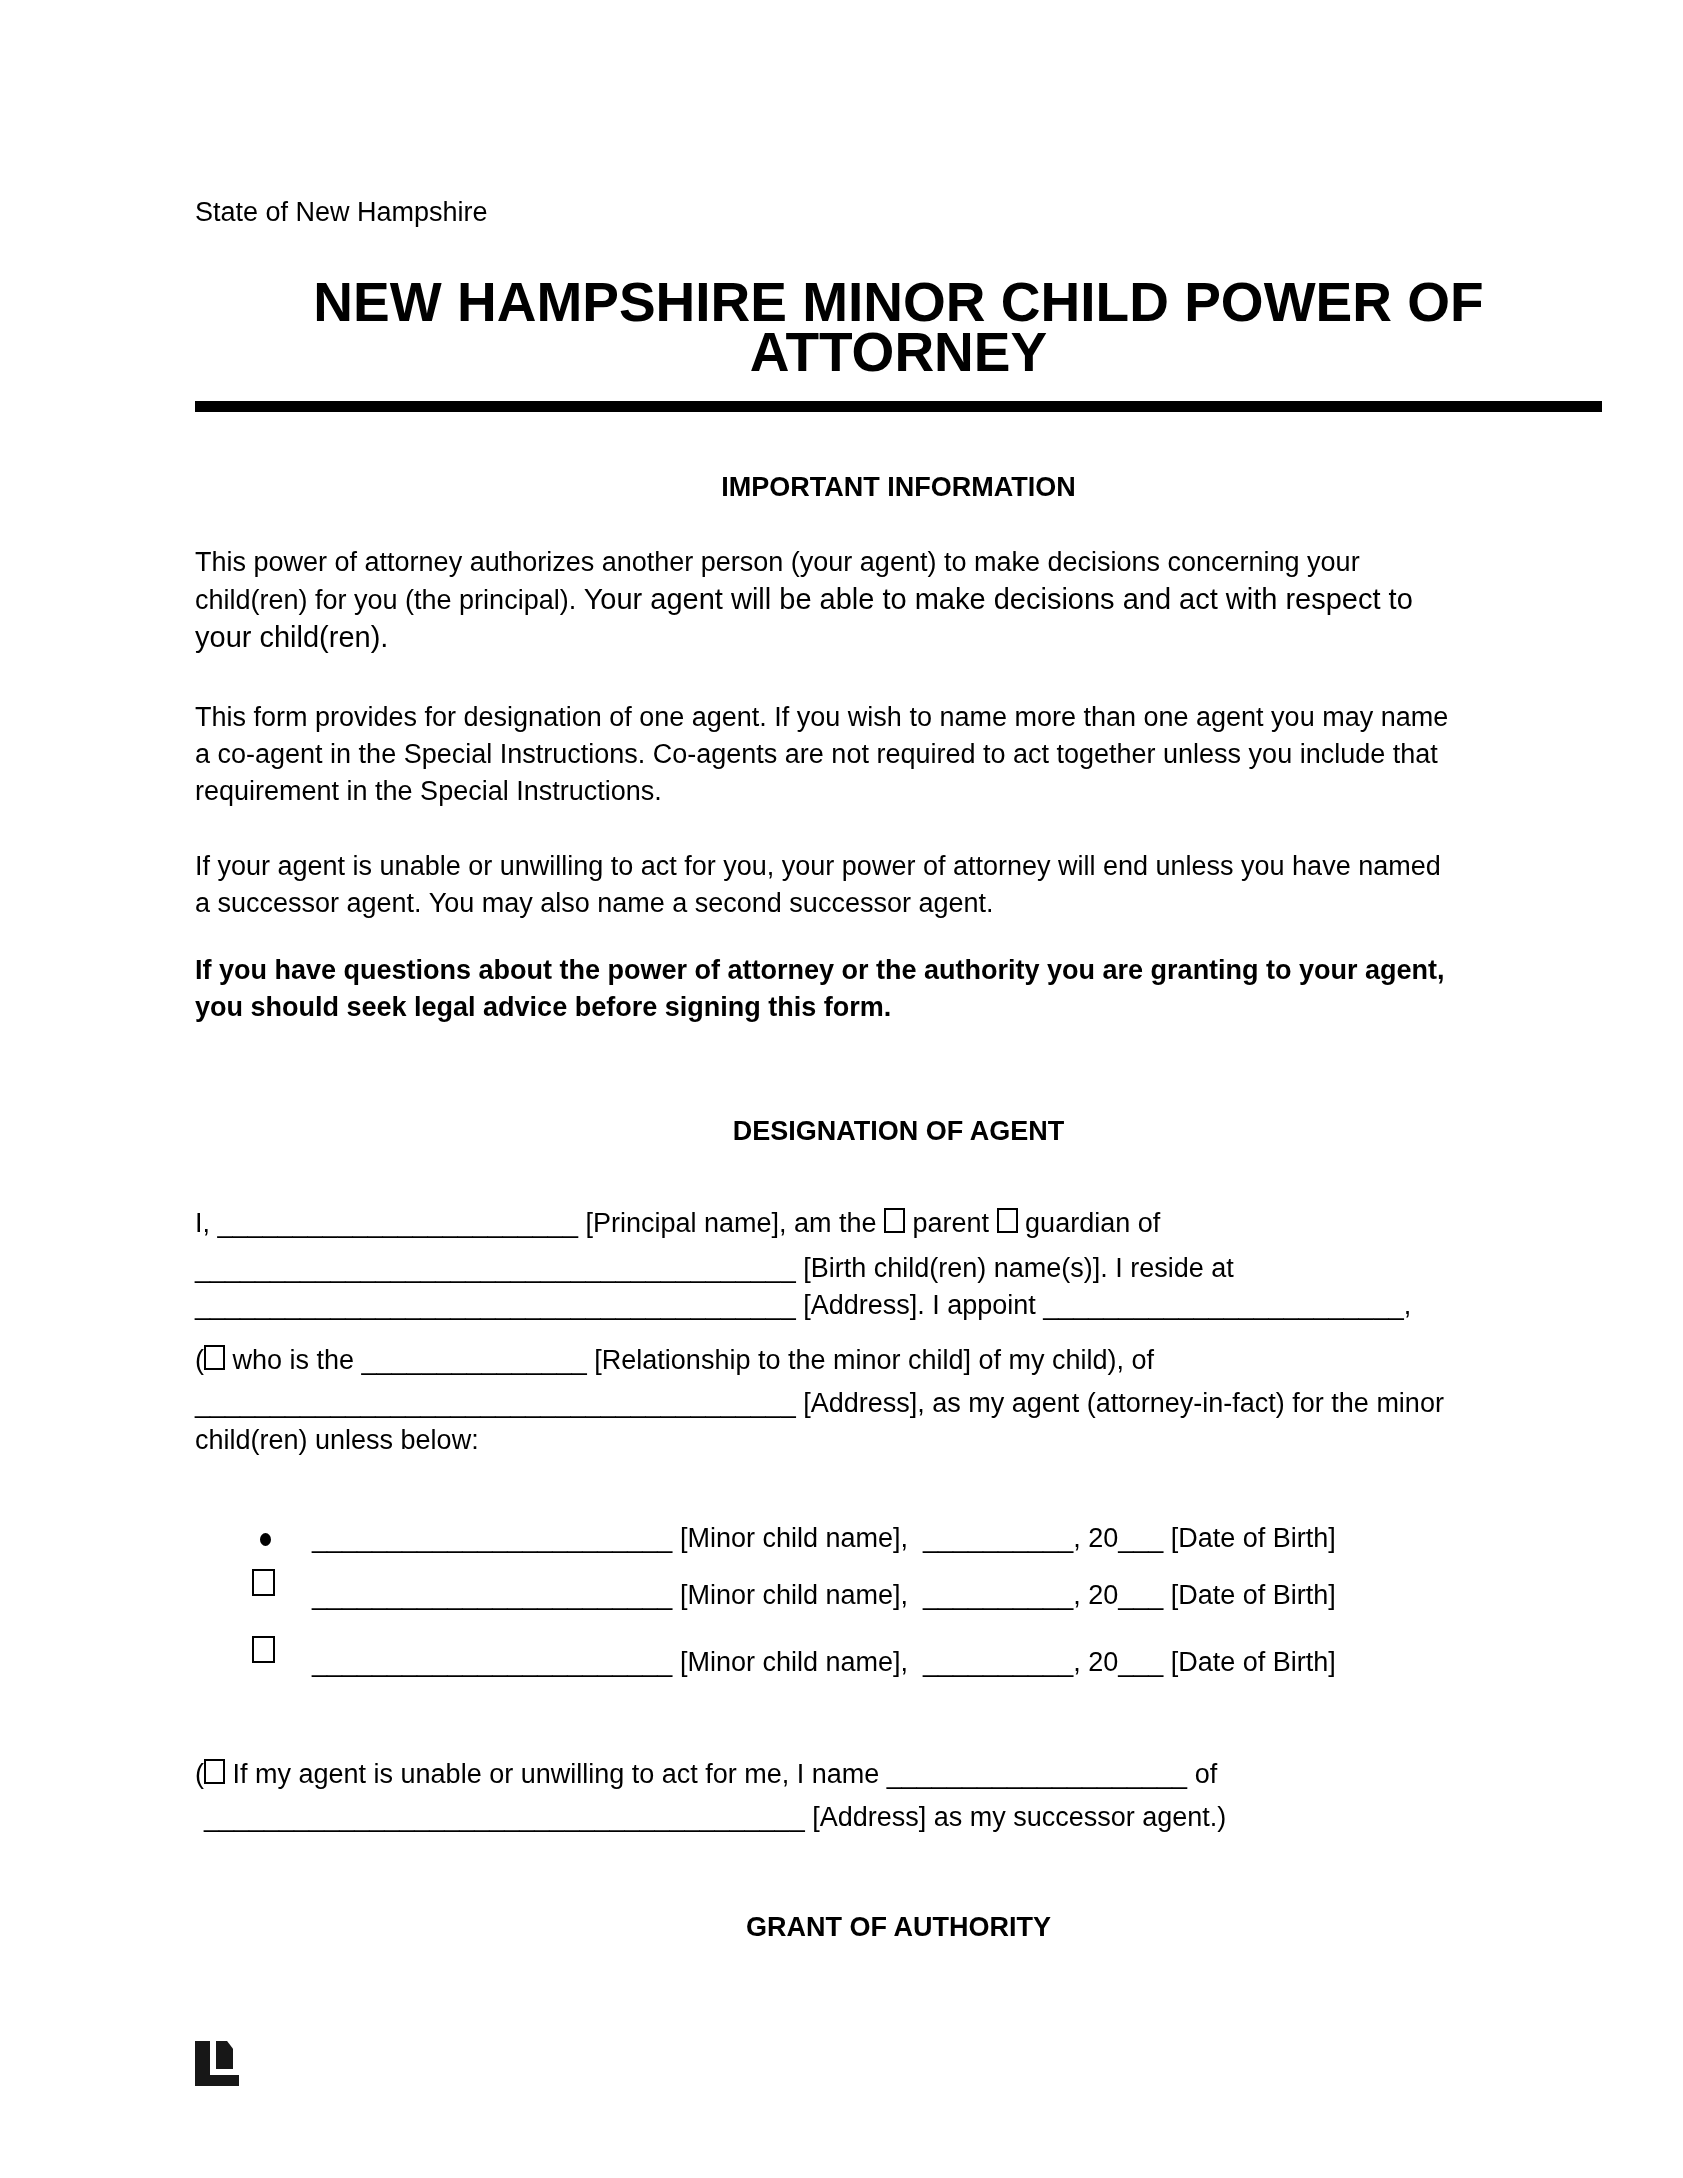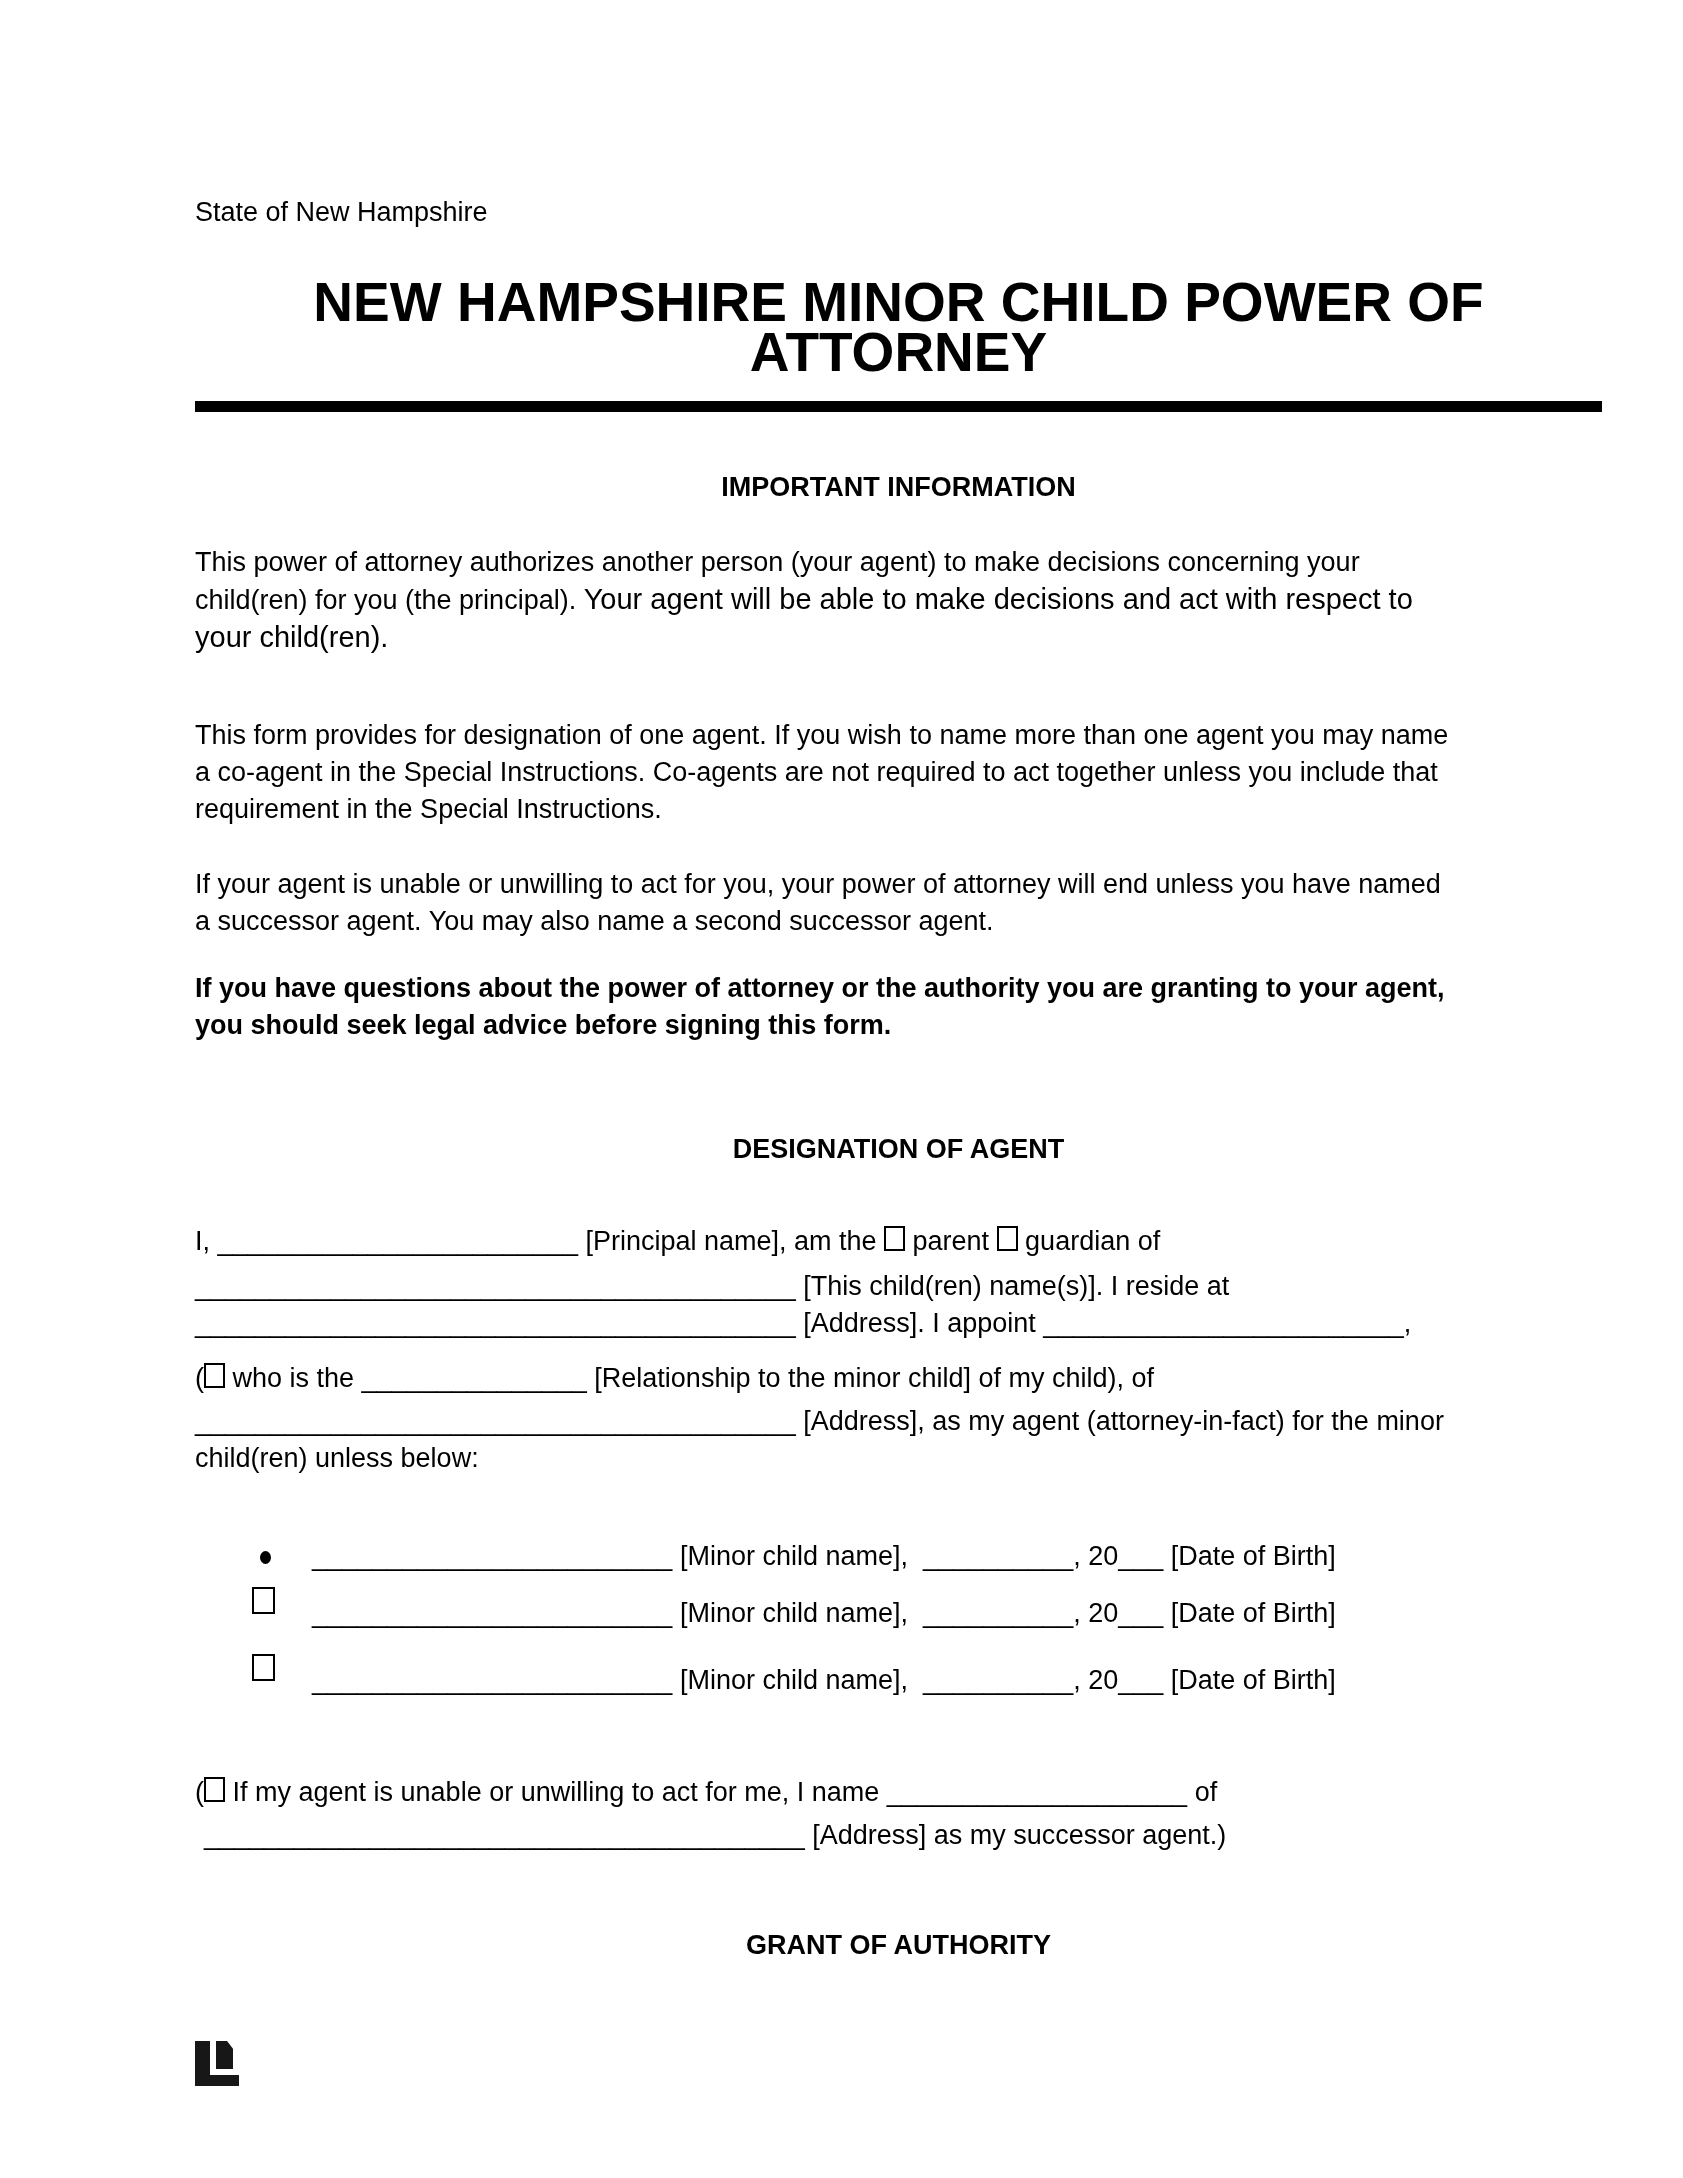--- a/index.html
+++ b/index.html
@@ -34,21 +34,21 @@
   }
   .sec-heading {
     font-weight: bold;
     text-align: center;
     white-space: pre;
   }
   .h-important { margin-top: 57px; }
   .para { white-space: pre; }
   .p1 { margin-top: 38px; }
   .p1 .emph { font-size: 29px; }
-  .p2 { margin-top: 60px; }
+  .p2 { margin-top: 42px; }
   .p3 { margin-top: 38px; }
   .p4 { margin-top: 30px; font-weight: bold; }
   .h-designation { margin-top: 87px; }
   .desig { margin-top: 55px; }
   .dline { white-space: pre; }
   .dline-2 { margin-top: 8px; }
   .dline-4 { margin-top: 18px; }
   .dline-5 { margin-top: 6px; }
   .cb {
     display: inline-block;
@@ -126,21 +126,21 @@
   <div class="para p3">If your agent is unable or unwilling to act for you, your power of attorney will end unless you have named
 a successor agent. You may also name a second successor agent.</div>
 
   <div class="para p4">If you have questions about the power of attorney or the authority you are granting to your agent,
 you should seek legal advice before signing this form.</div>
 
   <div class="sec-heading h-designation">DESIGNATION OF AGENT</div>
 
   <div class="desig">
     <div class="dline dline-1"><span>I, ________________________ [Principal name], am the </span><span class="cb"></span><span> parent </span><span class="cb"></span><span> guardian of</span></div>
-    <div class="dline dline-2">________________________________________ [This child(ren) name(s)]. I reside at</div>
+    <div class="dline dline-2">________________________________________ [Birth child(ren) name(s)]. I reside at</div>
     <div class="dline dline-3">________________________________________ [Address]. I appoint ________________________,</div>
     <div class="dline dline-4"><span>(</span><span class="cb"></span><span> who is the _______________ [Relationship to the minor child] of my child), of</span></div>
     <div class="dline dline-5">________________________________________ [Address], as my agent (attorney-in-fact) for the minor</div>
     <div class="dline dline-6">child(ren) unless below:</div>
   </div>
 
   <div class="child-row row-1"><span class="bullet-dot"></span><span>________________________ [Minor child name],  __________, 20___ [Date of Birth]</span></div>
   <div class="child-row row-2"><span class="marker-cb"></span><span>________________________ [Minor child name],  __________, 20___ [Date of Birth]</span></div>
   <div class="child-row row-3"><span class="marker-cb"></span><span>________________________ [Minor child name],  __________, 20___ [Date of Birth]</span></div>
 

